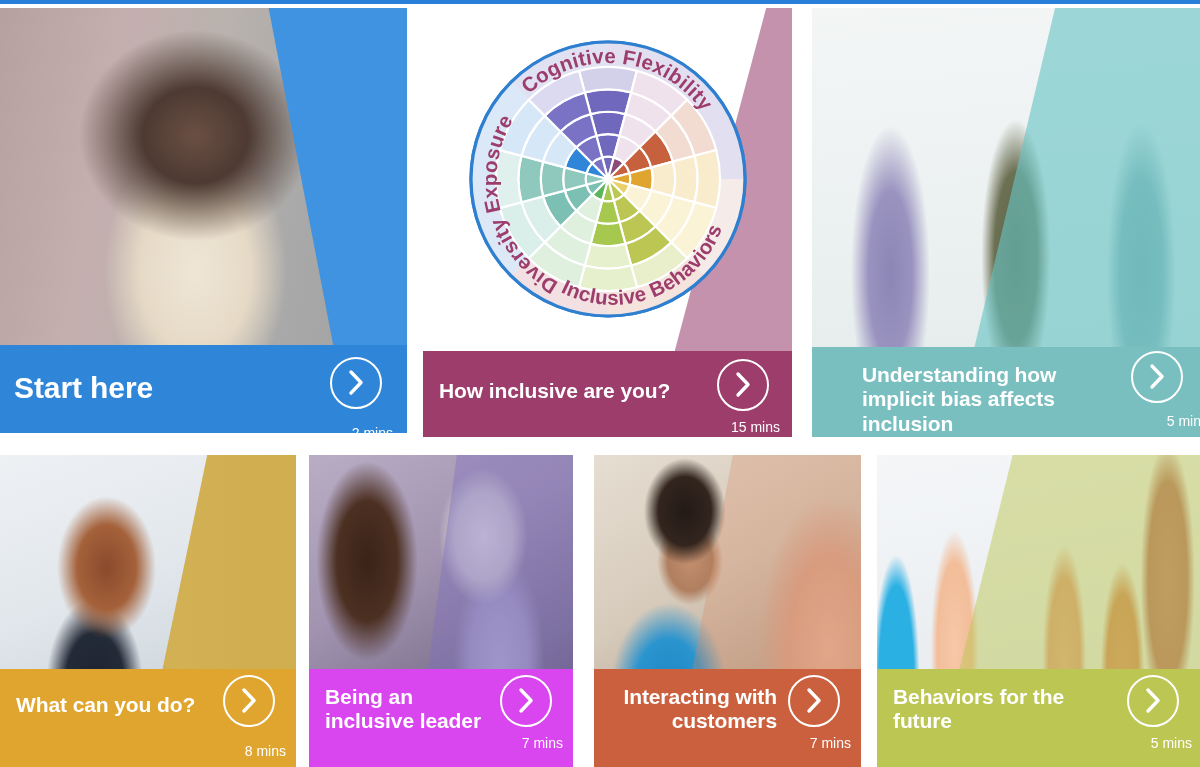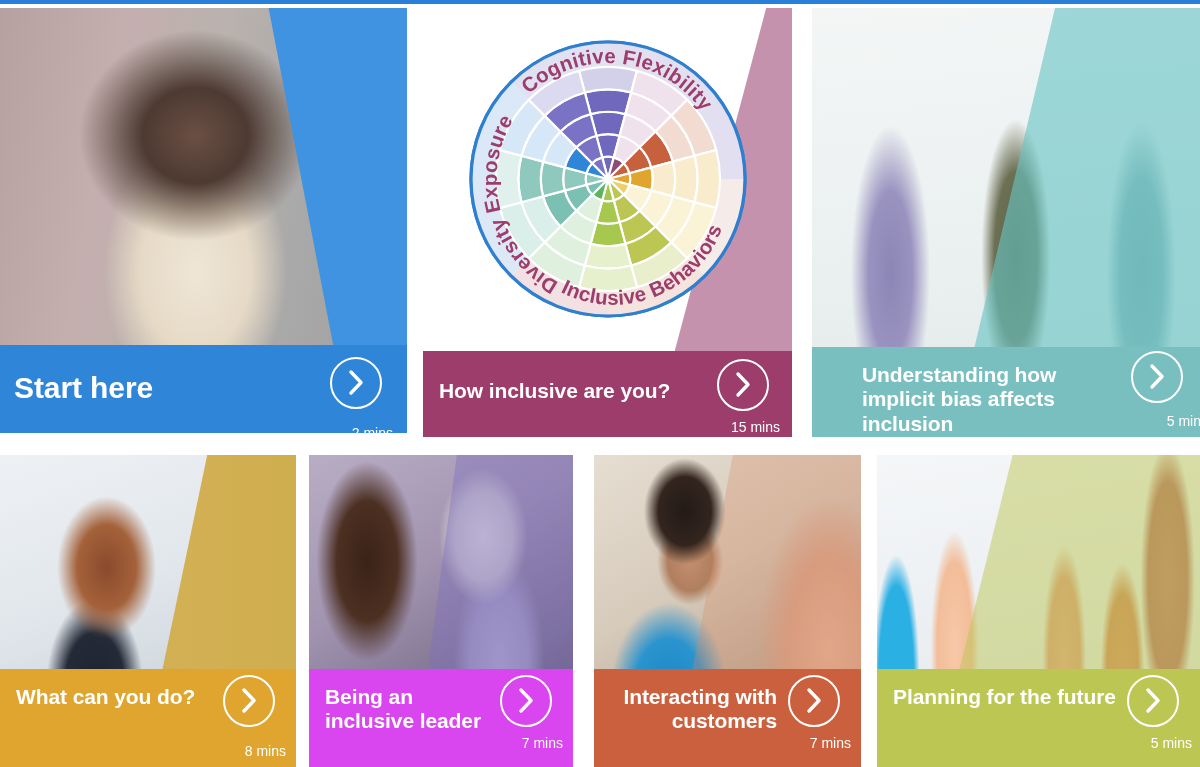--- a/index.html
+++ b/index.html
@@ -110,21 +110,21 @@
       linear-gradient(175deg,#f4f6f6 0%, #eef2f2 35%, #e8eeee 70%, #dfe7e7 100%);
   }
   .diag-bias{
     background:rgba(104,196,196,0.62);
     clip-path:polygon(62% 0, 100% 0, 100% 100%, 36% 100%);
   }
 
   
   #card-what{left:0;top:447px;width:296px;height:312px;}
   #card-what .bar{height:98px;background:#dfa52e;padding:0 10px 0 16px;}
-  #card-what .bar .title{font-size:21px;padding-top:16px;}
+  #card-what .bar .title{font-size:21px;padding-top:24px;}
   #card-what .bar .right{padding-top:6px;}
   #card-what .mins{align-self:flex-end;margin-top:16px;}
   .photo-what{
     background:
       radial-gradient(ellipse 22% 30% at 36% 36%, #8a4a2c 0%, #a4613a 45%, rgba(164,97,58,0) 76%),
       radial-gradient(ellipse 20% 34% at 32% 74%, #1d2430 0%, #242b38 50%, rgba(36,43,56,0) 82%),
       linear-gradient(160deg,#eef1f4 0%,#e2e7ec 40%,#ccd5dc 75%,#b9c4cd 100%);
   }
   .diag-what{
     background:linear-gradient(90deg,#c8a63c 0%, #d2b054 60%, #cfae4e 100%);
@@ -396,21 +396,21 @@
       </div>
     </div>
   </div>
 
   <div class="card" id="card-plan">
     <div class="photo">
       <div class="bg photo-plan"></div>
       <div class="tint diag-plan"></div>
     </div>
     <div class="bar">
-      <div class="title">Planning for the future</div>
+      <div class="title">Behaviors for the future</div>
       <div class="right">
         <span class="chev">
           <svg width="47" height="47" viewBox="0 0 47 47" aria-hidden="true">
             <polyline points="19,13 29,23.5 19,34" fill="none" stroke="#ffffff" stroke-width="3.4" stroke-linecap="round" stroke-linejoin="round"></polyline>
           </svg>
         </span>
         <span class="mins">5 mins</span>
       </div>
     </div>
   </div>

